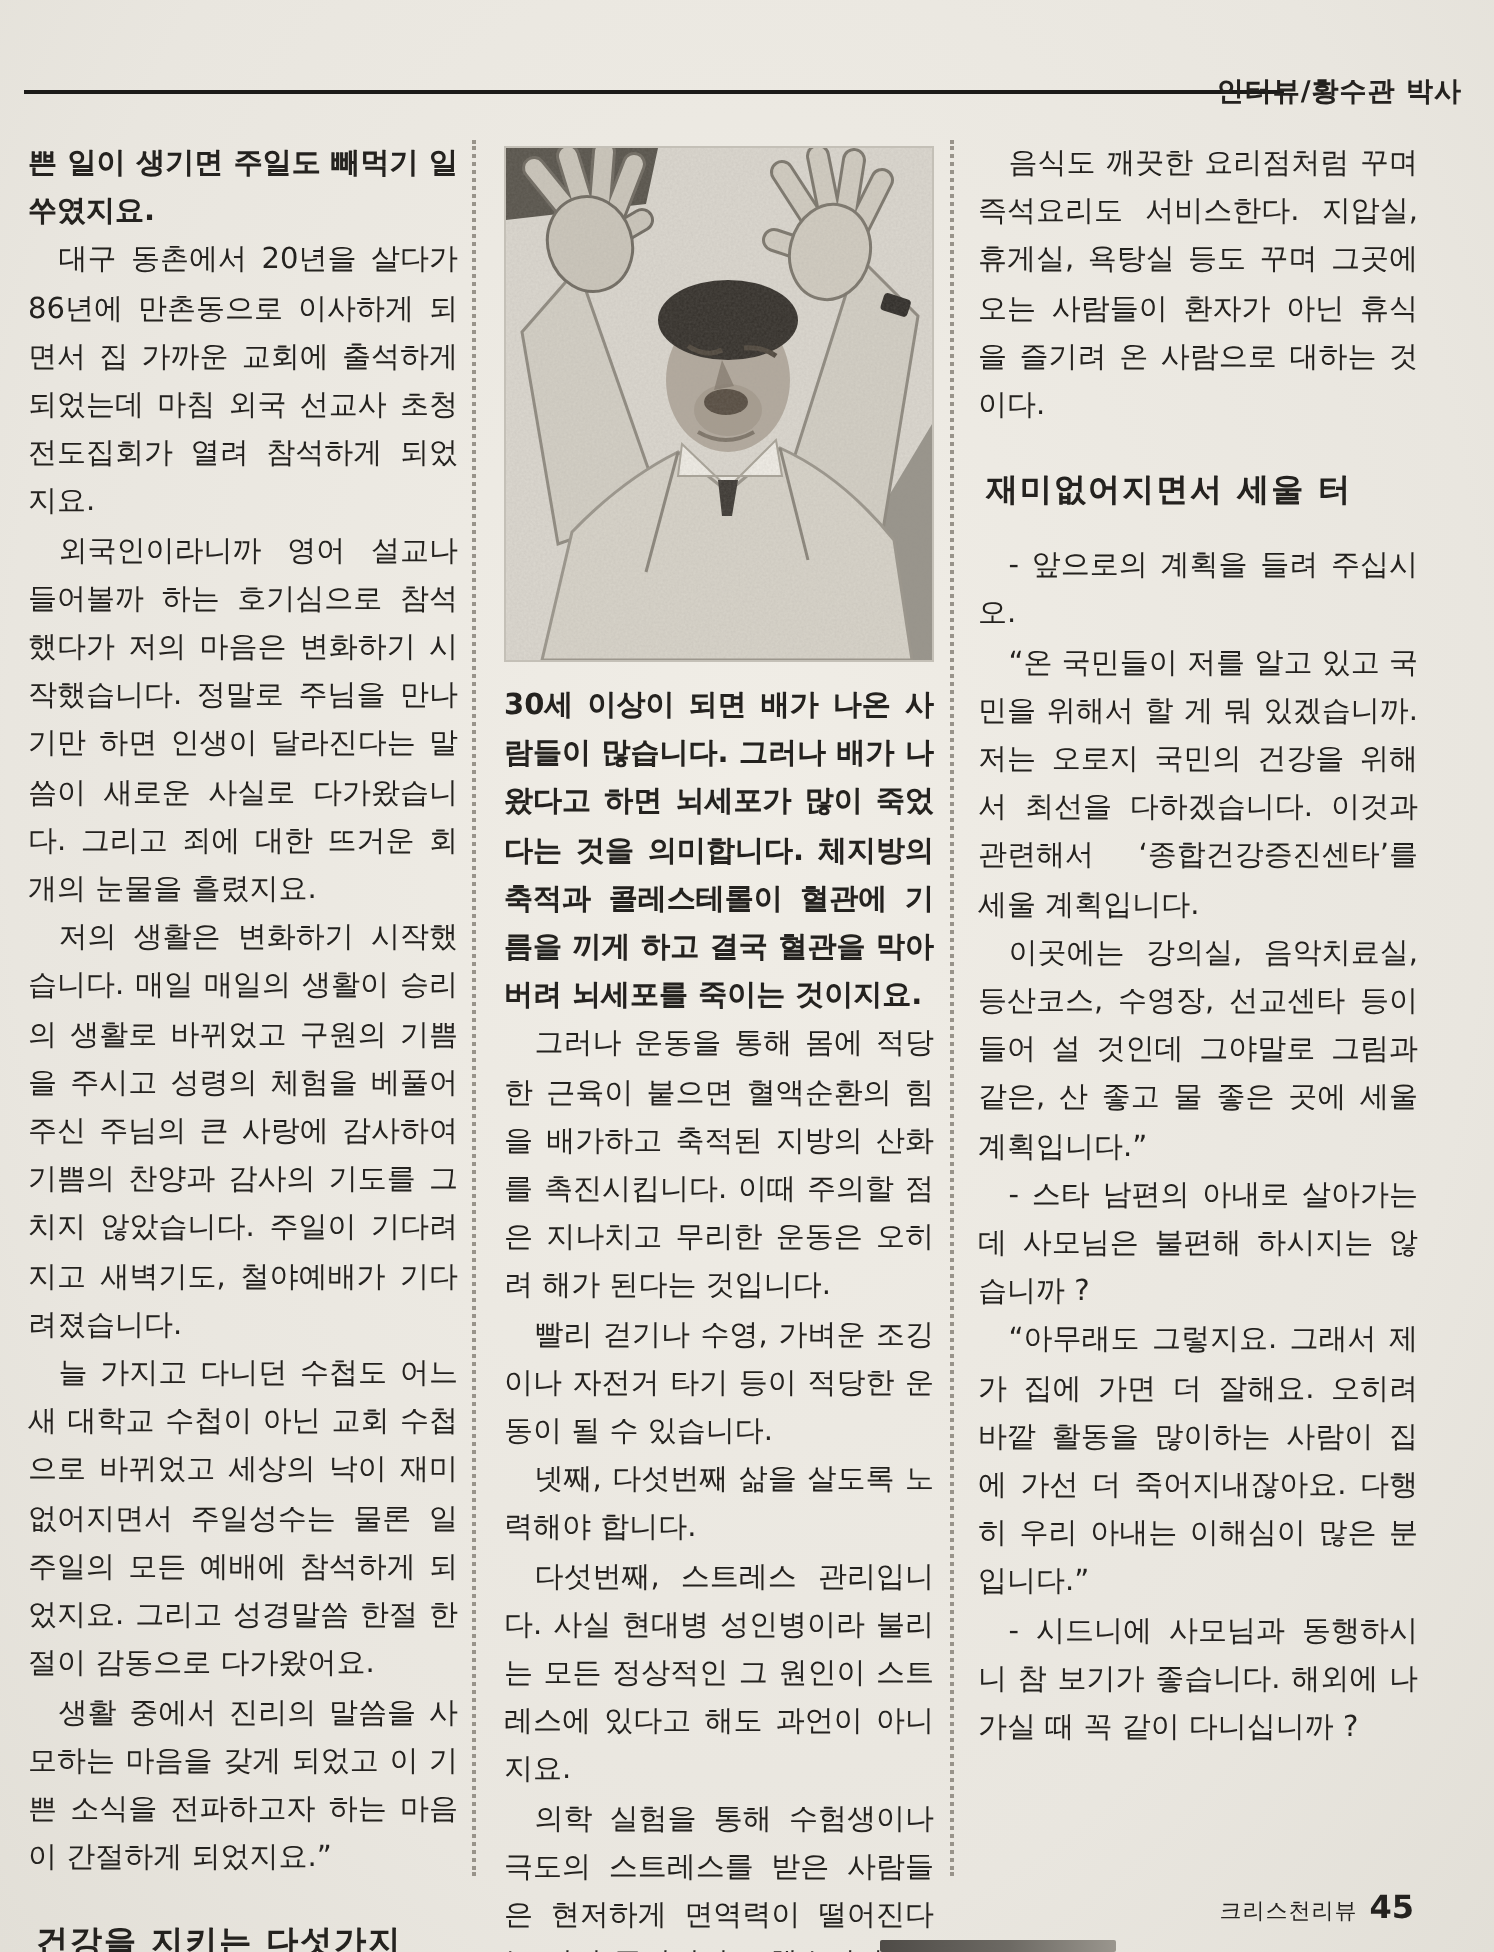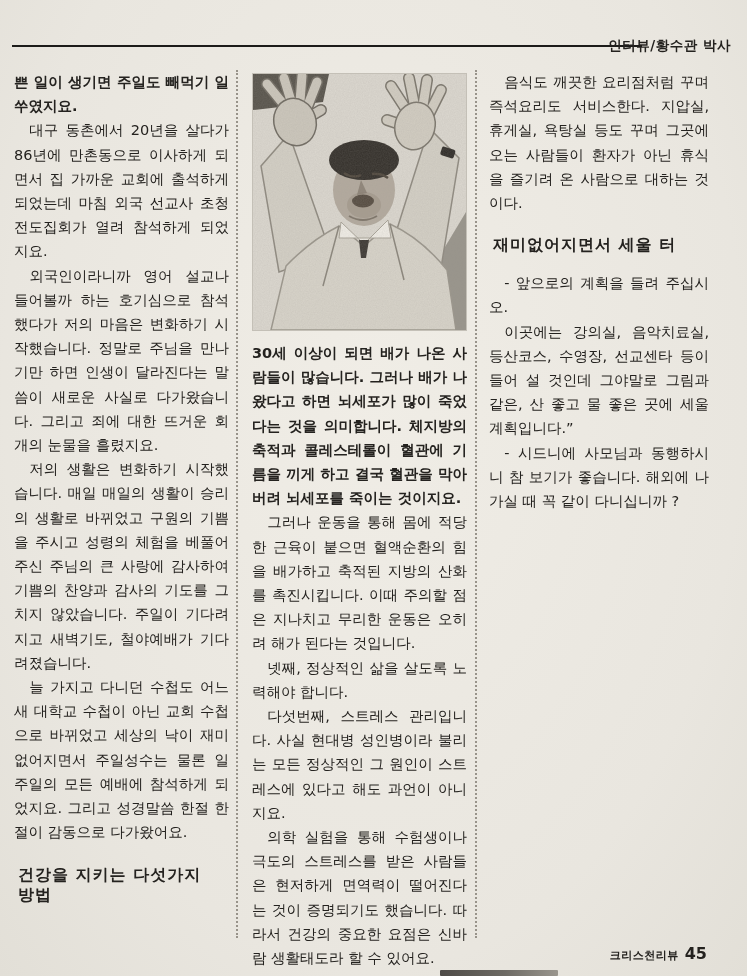--- a/index.html
+++ b/index.html
@@ -20,21 +20,21 @@
   .col-mid{left:252px;width:215px;}
   .col-right{left:489px;width:220px;}
   .photo{width:215px;height:258px;margin:3px 0 10px 0;border:1px solid #c4c0b7;box-sizing:border-box;overflow:hidden;}
   .photo svg{display:block;}
   .blk{margin:0;}
   .blk.p{text-indent:1.05em;}
   .blk.q{text-indent:1.05em;}
   .blk.lead{text-indent:0;font-weight:bold;}
   .blk.h{font-weight:bold;font-size:16px;line-height:20px;margin:20px 0 16px 4px;text-indent:0;text-align:left;letter-spacing:1px;word-break:keep-all;}
   .footer{position:absolute;right:40px;bottom:13px;display:flex;align-items:baseline;gap:6px;}
-  .brand{font-size:11px;font-weight:bold;letter-spacing:.5px;text-align:center;}
+  .brand{font-size:11px;font-weight:normal;letter-spacing:.5px;text-align:center;}
   .pagenum{font-size:16px;font-weight:bold;}
   .artifact{position:absolute;left:440px;bottom:0;width:118px;height:6px;
     background:linear-gradient(90deg,#4e4b47 0%,#6d6a64 55%,#9a968e 100%);border-radius:1px;}
 </style>
 </head>
 <body>
 
 <div class="page">
 
   <div class="rule"></div>
@@ -42,20 +42,21 @@
 
   <div class="sep sep1"></div>
   <div class="sep sep2"></div>
 
   <div class="col col-left">
       <div class="blk p lead">쁜 일이 생기면 주일도 빼먹기 일쑤였지요.</div>
       <div class="blk p">대구 동촌에서 20년을 살다가 86년에 만촌동으로 이사하게 되면서 집 가까운 교회에 출석하게 되었는데 마침 외국 선교사 초청 전도집회가 열려 참석하게 되었지요.</div>
       <div class="blk p">외국인이라니까 영어 설교나 들어볼까 하는 호기심으로 참석했다가 저의 마음은 변화하기 시작했습니다. 정말로 주님을 만나기만 하면 인생이 달라진다는 말씀이 새로운 사실로 다가왔습니다. 그리고 죄에 대한 뜨거운 회개의 눈물을 흘렸지요.</div>
       <div class="blk p">저의 생활은 변화하기 시작했습니다. 매일 매일의 생활이 승리의 생활로 바뀌었고 구원의 기쁨을 주시고 성령의 체험을 베풀어 주신 주님의 큰 사랑에 감사하여 기쁨의 찬양과 감사의 기도를 그치지 않았습니다. 주일이 기다려지고 새벽기도, 철야예배가 기다려졌습니다.</div>
       <div class="blk p">늘 가지고 다니던 수첩도 어느새 대학교 수첩이 아닌 교회 수첩으로 바뀌었고 세상의 낙이 재미없어지면서 주일성수는 물론 일주일의 모든 예배에 참석하게 되었지요. 그리고 성경말씀 한절 한절이 감동으로 다가왔어요.</div>
+      <div class="blk p">생활 중에서 진리의 말씀을 사모하는 마음을 갖게 되었고 이 기쁜 소식을 전파하고자 하는 마음이 간절하게 되었지요.”</div>
       <div class="blk h">건강을 지키는 다섯가지 방법</div>
     </div>
 
   <div class="col col-mid">
     <div class="photo">
       <svg width="213" height="256" viewBox="0 0 213 256" xmlns="http://www.w3.org/2000/svg">
         <defs>
           <filter id="grain" x="0" y="0" width="100%" height="100%">
             <feTurbulence type="fractalNoise" baseFrequency="0.85" numOctaves="2" stitchTiles="stitch"></feTurbulence>
             <feColorMatrix type="matrix" values="0 0 0 0 0.35  0 0 0 0 0.33  0 0 0 0 0.30  0 0 0 0.55 0"></feColorMatrix>
@@ -121,31 +122,35 @@
           <path d="M108 106 l6 13 l-10 2 z" fill="#857b6e" opacity="0.8"></path>
           <ellipse cx="110" cy="127" rx="11" ry="6.5" fill="#564c41"></ellipse>
           <path d="M96 142 q14 8 28 0" stroke="#7d7468" stroke-width="2" fill="none"></path>
         </g>
         <rect width="213" height="256" filter="url(#grain)" opacity="0.4"></rect>
       </svg>
     </div>
     <div>
         <div class="blk p lead">30세 이상이 되면 배가 나온 사람들이 많습니다. 그러나 배가 나왔다고 하면 뇌세포가 많이 죽었다는 것을 의미합니다. 체지방의 축적과 콜레스테롤이 혈관에 기름을 끼게 하고 결국 혈관을 막아버려 뇌세포를 죽이는 것이지요.</div>
         <div class="blk p">그러나 운동을 통해 몸에 적당한 근육이 붙으면 혈액순환의 힘을 배가하고 축적된 지방의 산화를 촉진시킵니다. 이때 주의할 점은 지나치고 무리한 운동은 오히려 해가 된다는 것입니다.</div>
-        <div class="blk p">넷째, 정상적인 삶을 살도록 노력해야 합니다.</div>
+        <div class="blk p">빨리 걷기나 수영, 가벼운 조깅이나 자전거 타기 등이 적당한 운동이 될 수 있습니다.</div>
+        <div class="blk p">넷째, 다섯번째 삶을 살도록 노력해야 합니다.</div>
         <div class="blk p">다섯번째, 스트레스 관리입니다. 사실 현대병 성인병이라 불리는 모든 정상적인 그 원인이 스트레스에 있다고 해도 과언이 아니지요.</div>
         <div class="blk p">의학 실험을 통해 수험생이나 극도의 스트레스를 받은 사람들은 현저하게 면역력이 떨어진다는 것이 증명되기도 했습니다. 따라서 건강의 중요한 요점은 신바람 생활태도라 할 수 있어요.</div>
       </div>
   </div>
 
   <div class="col col-right">
       <div class="blk p">음식도 깨끗한 요리점처럼 꾸며 즉석요리도 서비스한다. 지압실, 휴게실, 욕탕실 등도 꾸며 그곳에 오는 사람들이 환자가 아닌 휴식을 즐기려 온 사람으로 대하는 것이다.</div>
       <div class="blk h">재미없어지면서 세울 터</div>
       <div class="blk q">- 앞으로의 계획을 들려 주십시오.</div>
+      <div class="blk p">“온 국민들이 저를 알고 있고 국민을 위해서 할 게 뭐 있겠습니까. 저는 오로지 국민의 건강을 위해서 최선을 다하겠습니다. 이것과 관련해서 ‘종합건강증진센타’를 세울 계획입니다.</div>
       <div class="blk p">이곳에는 강의실, 음악치료실, 등산코스, 수영장, 선교센타 등이 들어 설 것인데 그야말로 그림과 같은, 산 좋고 물 좋은 곳에 세울 계획입니다.”</div>
+      <div class="blk q">- 스타 남편의 아내로 살아가는데 사모님은 불편해 하시지는 않습니까 ?</div>
+      <div class="blk p">“아무래도 그렇지요. 그래서 제가 집에 가면 더 잘해요. 오히려 바깥 활동을 많이하는 사람이 집에 가선 더 죽어지내잖아요. 다행히 우리 아내는 이해심이 많은 분입니다.”</div>
       <div class="blk q">- 시드니에 사모님과 동행하시니 참 보기가 좋습니다. 해외에 나가실 때 꼭 같이 다니십니까 ?</div>
     </div>
 
   <div class="footer">
     <span class="brand">크리스천리뷰</span>
     <span class="pagenum">45</span>
   </div>
 
   <div class="artifact"></div>
 </div>

